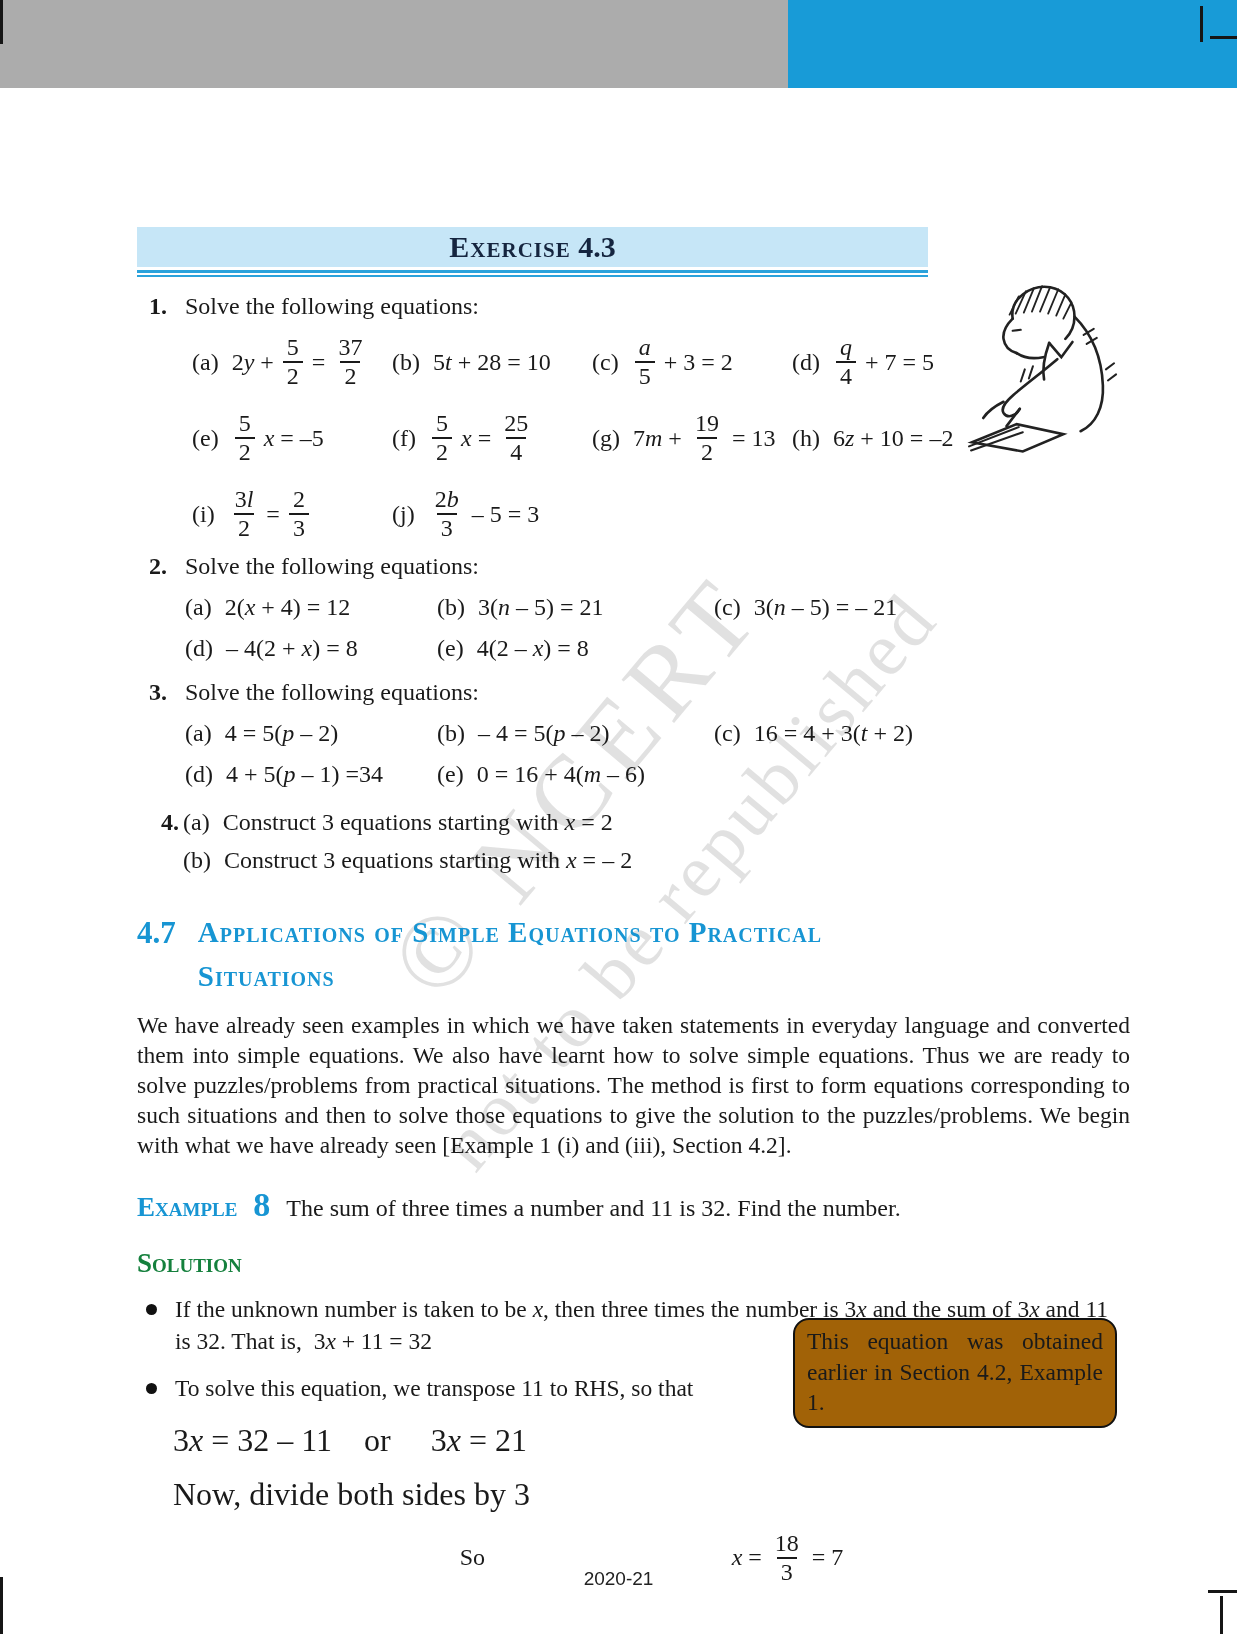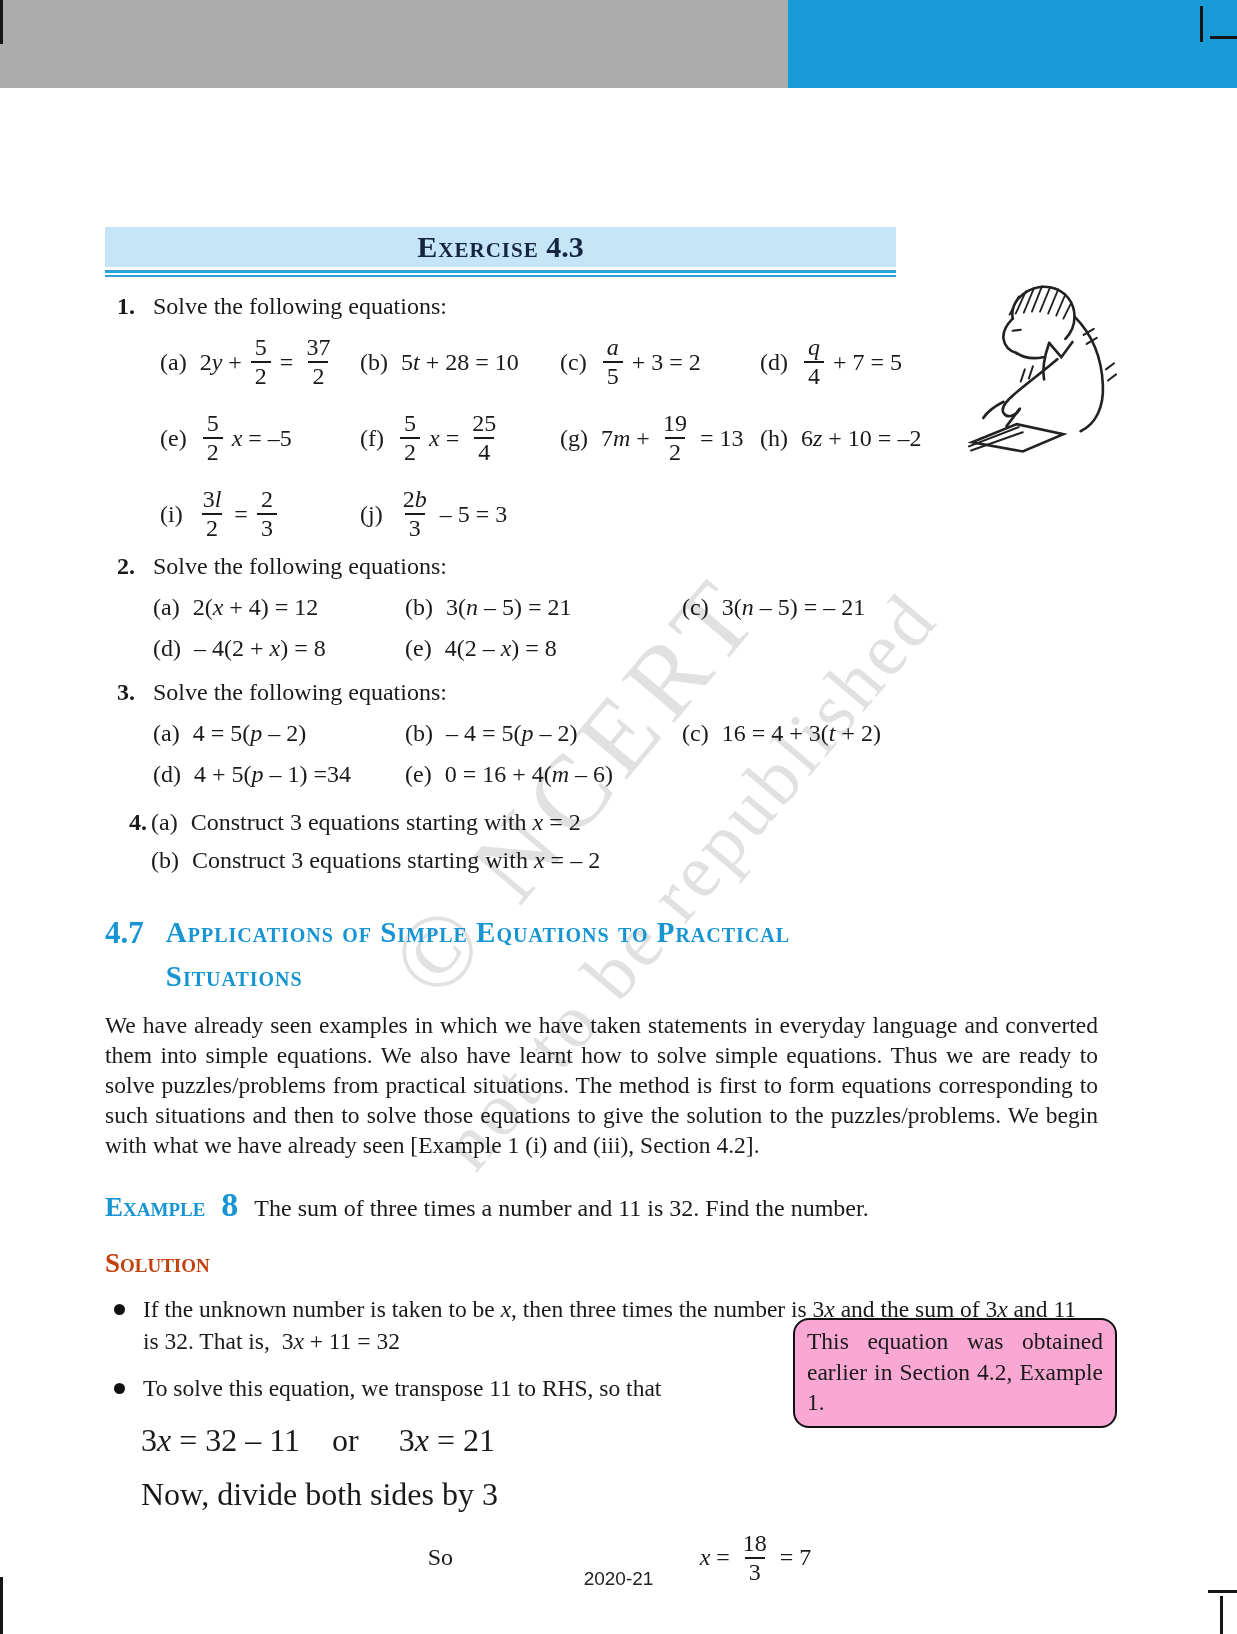--- a/index.html
+++ b/index.html
@@ -33,21 +33,21 @@
   .watermark{position:absolute;left:120px;top:680px;width:1010px;z-index:1;
              transform:rotate(-50deg);text-align:center;color:#c9c9c9;opacity:.55;
              font-family:"Liberation Serif",serif;pointer-events:none;}
   .wm1{font-size:104px;letter-spacing:10px;line-height:1.6;}
   .wm2{font-size:76px;letter-spacing:4px;line-height:1.7;}
 
   
   .illus{position:absolute;left:950px;top:272px;width:176px;height:218px;z-index:2;}
 
   
-  .content{position:absolute;left:105px;top:227px;width:993px;z-index:3;}
+  .content{position:absolute;left:137px;top:227px;width:993px;z-index:3;}
 
   .ex-box{width:791px;height:40px;background:#C6E6F7;display:flex;align-items:center;
           justify-content:center;}
   .ex-title{font-size:30px;font-weight:bold;color:#15253F;}
   .ex-title .sc{font-variant:small-caps;letter-spacing:1px;}
   .ex-rule{width:791px;margin-top:3px;border-top:3px solid #2BA2DB;}
   .ex-rule2{width:791px;margin-top:2px;border-top:2px solid #2BA2DB;}
 
   .question{position:relative;}
   .q-1{margin-top:14px;}
@@ -80,35 +80,35 @@
   .sec-num{font-size:31px;line-height:1.4;}
   .sec-title{font-size:29px;font-variant:small-caps;letter-spacing:1px;line-height:1.5;}
 
   .para{margin-top:12px;font-size:23.5px;line-height:1.28;text-align:justify;width:993px;}
 
   .example{margin-top:26px;display:flex;align-items:baseline;gap:16px;}
   .ex-label{color:#1795D3;font-weight:bold;font-variant:small-caps;font-size:27px;}
   .ex-num{color:#1795D3;font-weight:bold;font-size:34px;}
   .ex-text{font-size:24px;}
 
-  .sol-label{margin-top:24px;color:#c2410c;font-weight:bold;font-variant:small-caps;
+  .sol-label{margin-top:24px;color:#15803d;font-weight:bold;font-variant:small-caps;
              font-size:27px;}
 
   .bullet{display:flex;gap:18px;margin-top:15px;font-size:23.5px;line-height:1.35;}
   .bullet .dot{width:11px;height:11px;background:#111;border-radius:50%;flex:none;
                margin-top:10px;margin-left:9px;}
   .bullet .btext{max-width:935px;}
   .bullet .btext .math,.bullet .btext .txt{white-space:normal;}
 
   .line-indent{padding-left:36px;margin-top:17px;font-size:32px;}
   .so-line{display:flex;align-items:center;margin-top:12px;font-size:24px;min-height:66px;justify-content:center;}
   .so-word{padding-left:36px;width:308px;box-sizing:border-box;flex:none;}
 
   .notebox{position:absolute;left:793px;top:1318px;width:324px;box-sizing:border-box;
-           border:2.5px solid #111;border-radius:16px;padding:6px 12px 8px;background:#f9a8d4;
+           border:2.5px solid #111;border-radius:16px;padding:6px 12px 8px;background:#a16207;
            font-size:23.5px;line-height:1.3;z-index:4;text-align:justify;}
 
   .footer{position:absolute;left:0;top:1568px;width:1237px;text-align:center;
           font-family:"Liberation Sans",sans-serif;font-size:19px;color:#222;z-index:3;}
 </style>
 </head>
 <body>
 
 <div class="page">
 

